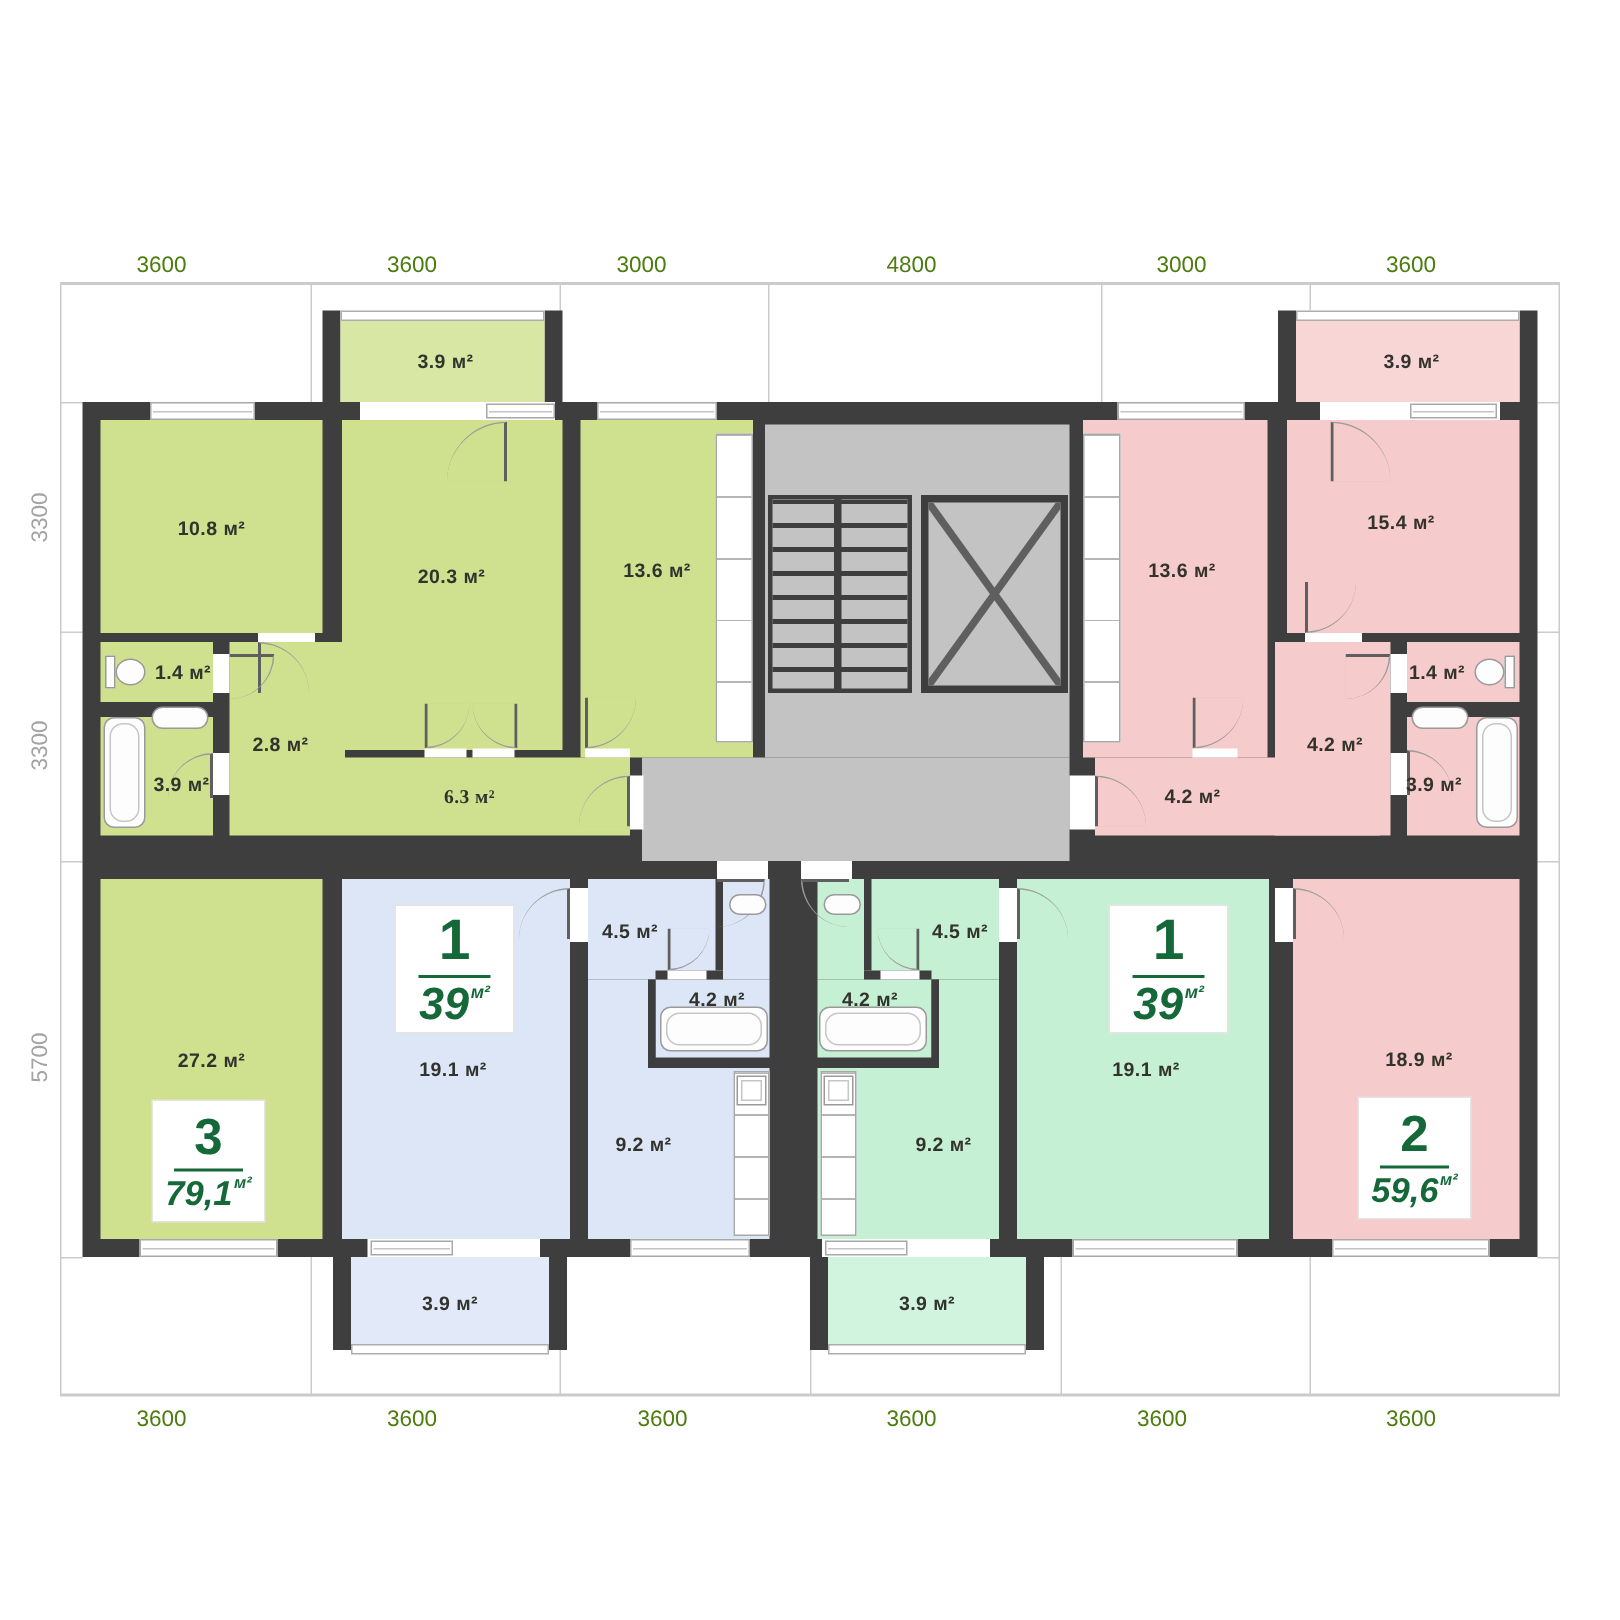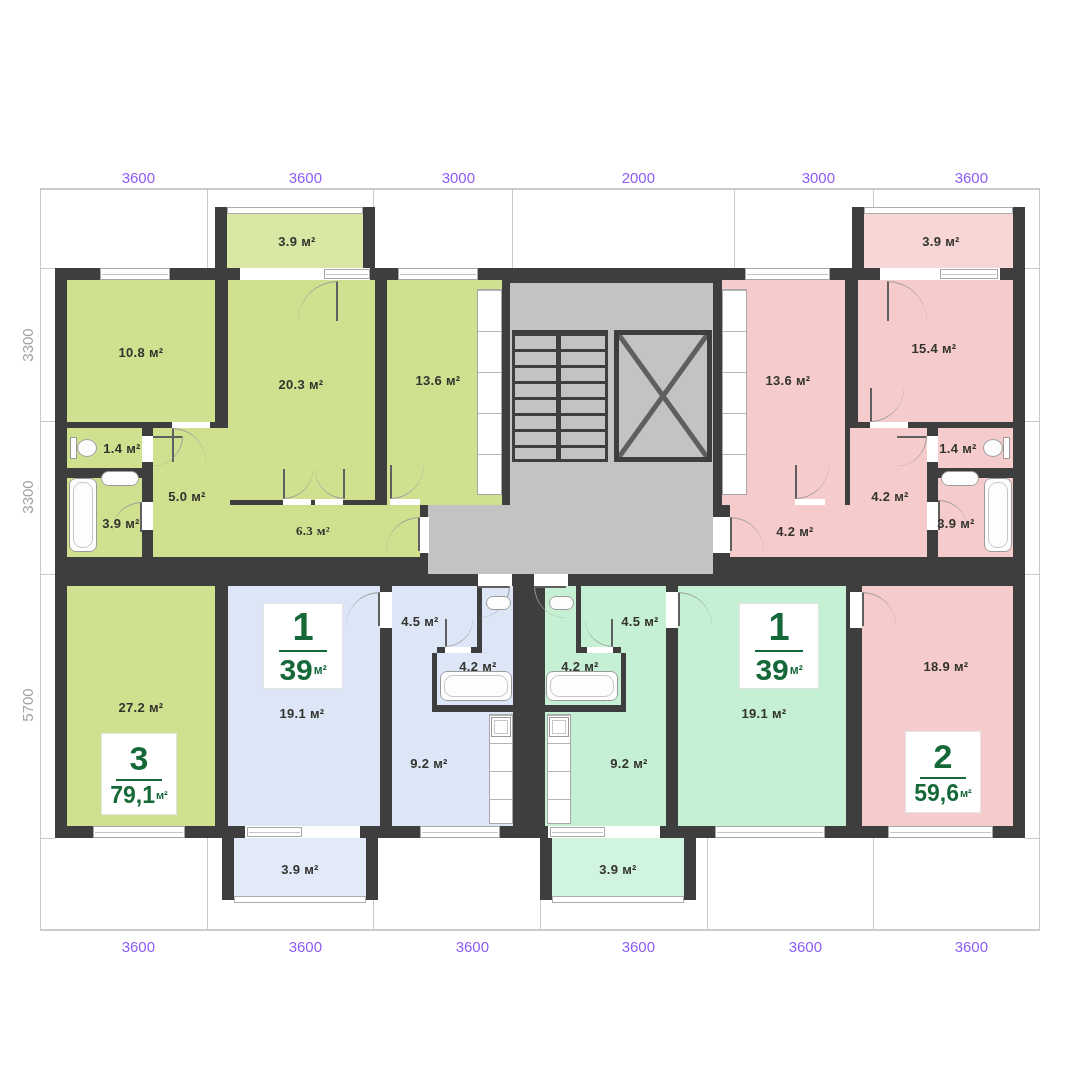--- a/index.html
+++ b/index.html
@@ -1,20 +1,20 @@
 <!DOCTYPE html>
 <html><head>
 <meta charset="utf-8">
 <style>
   html,body{margin:0;padding:0;background:#f4f4f4;}
   .canvas{position:relative;width:1080px;height:1080px;background:#ffffff;overflow:hidden;
           font-family:"Liberation Sans", sans-serif;}
   
   .fline{position:absolute;background:#cbcbcb;}
-  .dim{position:absolute;color:#8b5cf6;font-size:15px;width:64px;text-align:right;
+  .dim{position:absolute;color:#4d7c0f;font-size:15px;width:64px;text-align:left;
        transform:translate(-50%,-50%);white-space:nowrap;}
   .dimv{position:absolute;color:#a3a3a3;font-size:15px;width:64px;text-align:center;
         transform:translate(-50%,-50%) rotate(-90deg);white-space:nowrap;}
   
   .bld{position:absolute;background:#3e3e3e;}
   .room{position:absolute;}
   .wallseg{position:absolute;background:#3e3e3e;}
   .grayzone{position:absolute;background:#c3c3c3;}
   
   .win{position:absolute;background:#ffffff;border:1px solid #a8a8a8;box-sizing:border-box;}
@@ -42,21 +42,21 @@
   .stairdiv{position:absolute;background:#3e3e3e;}
   .lift{position:absolute;border:5px solid #3e3e3e;box-sizing:border-box;background:#c3c3c3;}
   
   .rlabel{position:absolute;transform:translate(-50%,-50%);font-size:13px;font-weight:700;
           color:#33332e;white-space:nowrap;letter-spacing:.3px;}
   
   .badge{position:absolute;background:#ffffff;display:flex;flex-direction:column;align-items:center;
          justify-content:center;box-shadow:0 0 0 1px #e4e4e4;}
   .badge .num{font-weight:800;color:#156939;line-height:1;}
   .badge .rule{border-top:2px solid #156939;width:62%;margin:4px 0 3px 0;}
-  .badge .area{font-weight:800;color:#156939;line-height:1;display:flex;align-items:center;}
+  .badge .area{font-weight:800;color:#156939;line-height:1;display:flex;align-items:flex-start;font-style:italic;}
   .badge .unit{font-weight:800;color:#156939;margin-left:1px;}
   .badge-lg .num{font-size:38px;} .badge-lg .area{font-size:30px;} .badge-lg .unit{font-size:12px;}
   .badge-sm .num{font-size:34px;} .badge-sm .area{font-size:23px;} .badge-sm .unit{font-size:11px;}
 </style>
 </head>
 <body>
 
 <div class="canvas">
 
   <div class="fline" style="left:40px;top:188px;width:1000px;height:2px;"></div>
@@ -82,21 +82,21 @@
   <div class="fline" style="left:40px;top:838px;width:15px;height:1px;"></div>
 
   <div class="fline" style="left:1025px;top:268px;width:15px;height:1px;"></div>
   <div class="fline" style="left:1025px;top:421px;width:15px;height:1px;"></div>
   <div class="fline" style="left:1025px;top:574px;width:15px;height:1px;"></div>
   <div class="fline" style="left:1025px;top:838px;width:15px;height:1px;"></div>
 
   <div class="dim" style="left:123px;top:177px;">3600</div>
   <div class="dim" style="left:290px;top:177px;">3600</div>
   <div class="dim" style="left:443px;top:177px;">3000</div>
-  <div class="dim" style="left:623px;top:177px;">2000</div>
+  <div class="dim" style="left:623px;top:177px;">4800</div>
   <div class="dim" style="left:803px;top:177px;">3000</div>
   <div class="dim" style="left:956px;top:177px;">3600</div>
 
   <div class="dim" style="left:123px;top:946px;">3600</div>
   <div class="dim" style="left:290px;top:946px;">3600</div>
   <div class="dim" style="left:457px;top:946px;">3600</div>
   <div class="dim" style="left:623px;top:946px;">3600</div>
   <div class="dim" style="left:790px;top:946px;">3600</div>
   <div class="dim" style="left:956px;top:946px;">3600</div>
 
@@ -251,21 +251,21 @@
   <div class="basin" style="left:549px;top:596px;width:25px;height:14px;"></div>
   <div class="tub" style="left:546px;top:671px;width:72px;height:30px;"></div>
   <div class="counter" style="left:547px;top:714px;width:24px;height:110px;"></div>
   <div class="sinksq" style="left:549px;top:717px;width:20px;height:20px;"></div>
 
   <div class="rlabel" style="left:297px;top:241px;">3.9 м²</div>
   <div class="rlabel" style="left:141px;top:352px;">10.8 м²</div>
   <div class="rlabel" style="left:301px;top:384px;">20.3 м²</div>
   <div class="rlabel" style="left:438px;top:380px;">13.6 м²</div>
   <div class="rlabel" style="left:122px;top:448px;">1.4 м²</div>
-  <div class="rlabel" style="left:187px;top:496px;">5.0 м²</div>
+  <div class="rlabel" style="left:187px;top:496px;">2.8 м²</div>
   <div class="rlabel" style="left:121px;top:523px;">3.9 м²</div>
   <div class="rlabel" style="left:313px;top:531px;font-family:Liberation Serif, serif;">6.3 м²</div>
   <div class="rlabel" style="left:141px;top:707px;">27.2 м²</div>
 
   <div class="rlabel" style="left:420px;top:621px;">4.5 м²</div>
   <div class="rlabel" style="left:478px;top:666px;">4.2 м²</div>
   <div class="rlabel" style="left:429px;top:763px;">9.2 м²</div>
   <div class="rlabel" style="left:302px;top:713px;">19.1 м²</div>
   <div class="rlabel" style="left:300px;top:869px;">3.9 м²</div>
 
@@ -275,21 +275,21 @@
   <div class="rlabel" style="left:764px;top:713px;">19.1 м²</div>
   <div class="rlabel" style="left:618px;top:869px;">3.9 м²</div>
 
   <div class="rlabel" style="left:941px;top:241px;">3.9 м²</div>
   <div class="rlabel" style="left:788px;top:380px;">13.6 м²</div>
   <div class="rlabel" style="left:934px;top:348px;">15.4 м²</div>
   <div class="rlabel" style="left:958px;top:448px;">1.4 м²</div>
   <div class="rlabel" style="left:890px;top:496px;">4.2 м²</div>
   <div class="rlabel" style="left:795px;top:531px;">4.2 м²</div>
   <div class="rlabel" style="left:956px;top:523px;">3.9 м²</div>
-  <div class="rlabel" style="left:946px;top:666px;">18.9 м²</div>
+  <div class="rlabel" style="left:946px;top:706px;">18.9 м²</div>
 
   <div class="badge badge-sm" style="left:102px;top:734px;width:74px;height:80px;">
     <div class="num">3</div>
     <div class="rule"></div>
     <div class="area">
         <span>79,1</span>
         <span class="unit">м²</span>
       </div>
   </div>
   <div class="badge badge-lg" style="left:264px;top:604px;width:78px;height:84px;">

